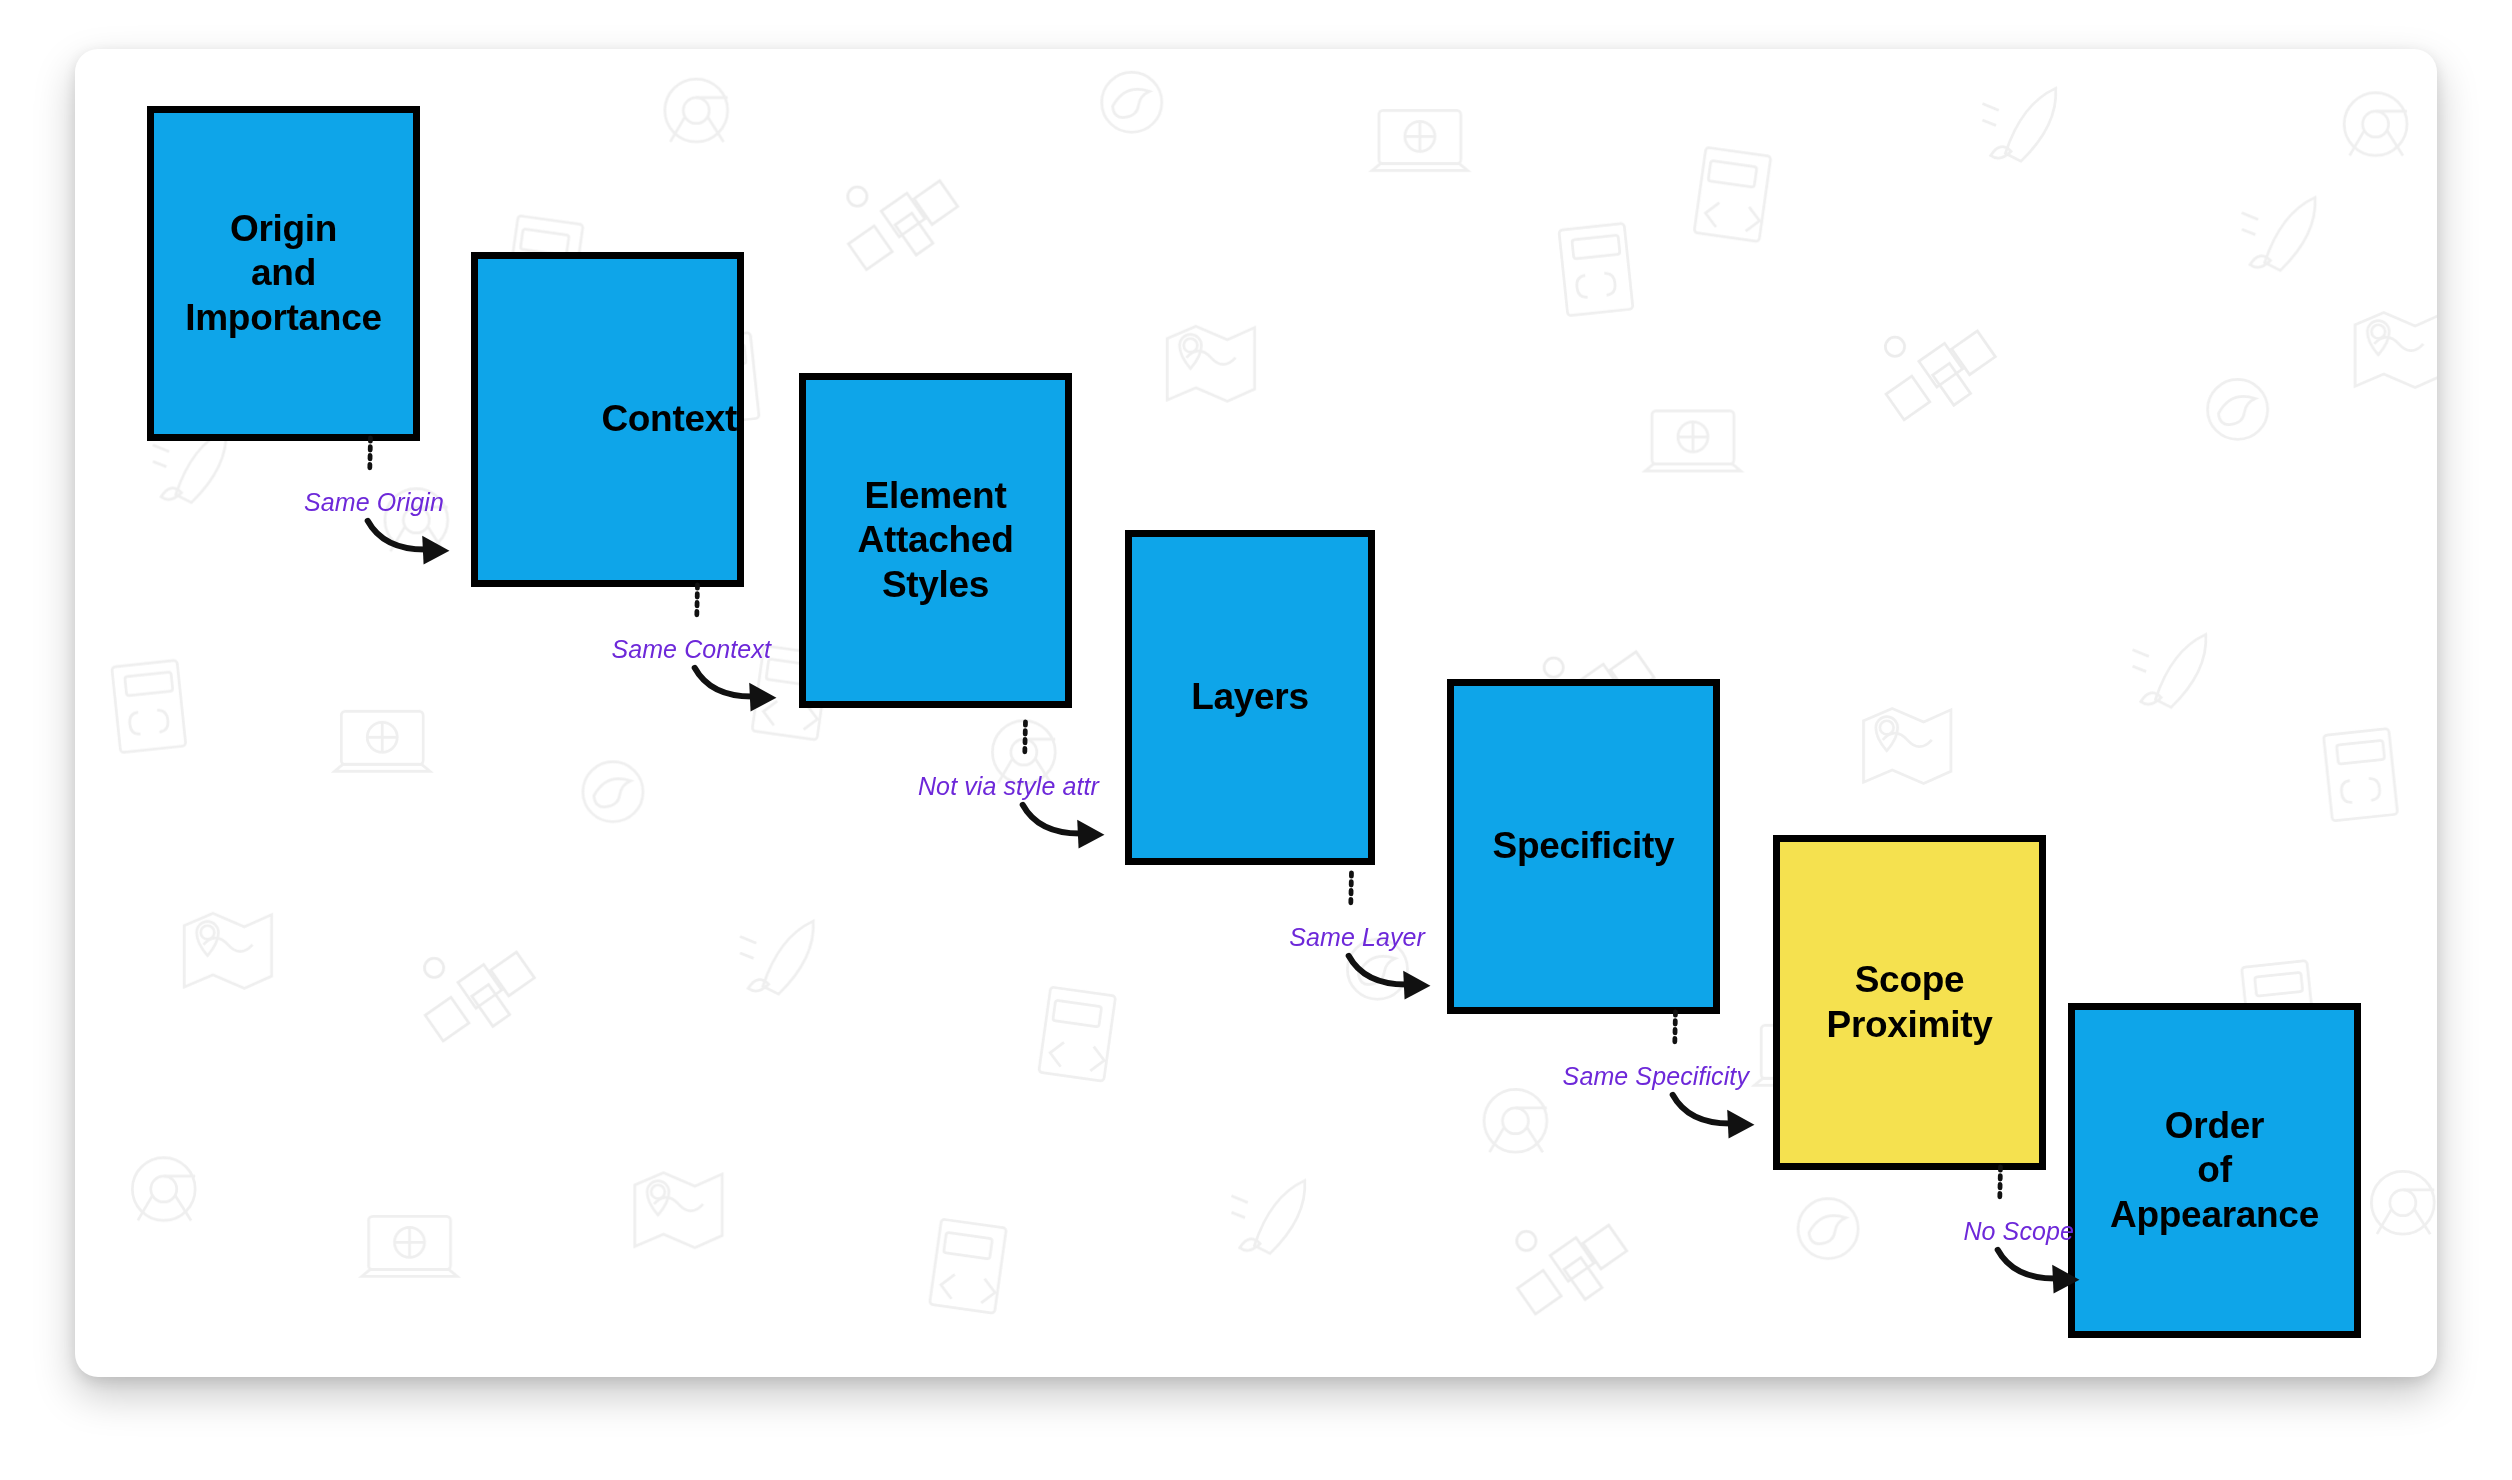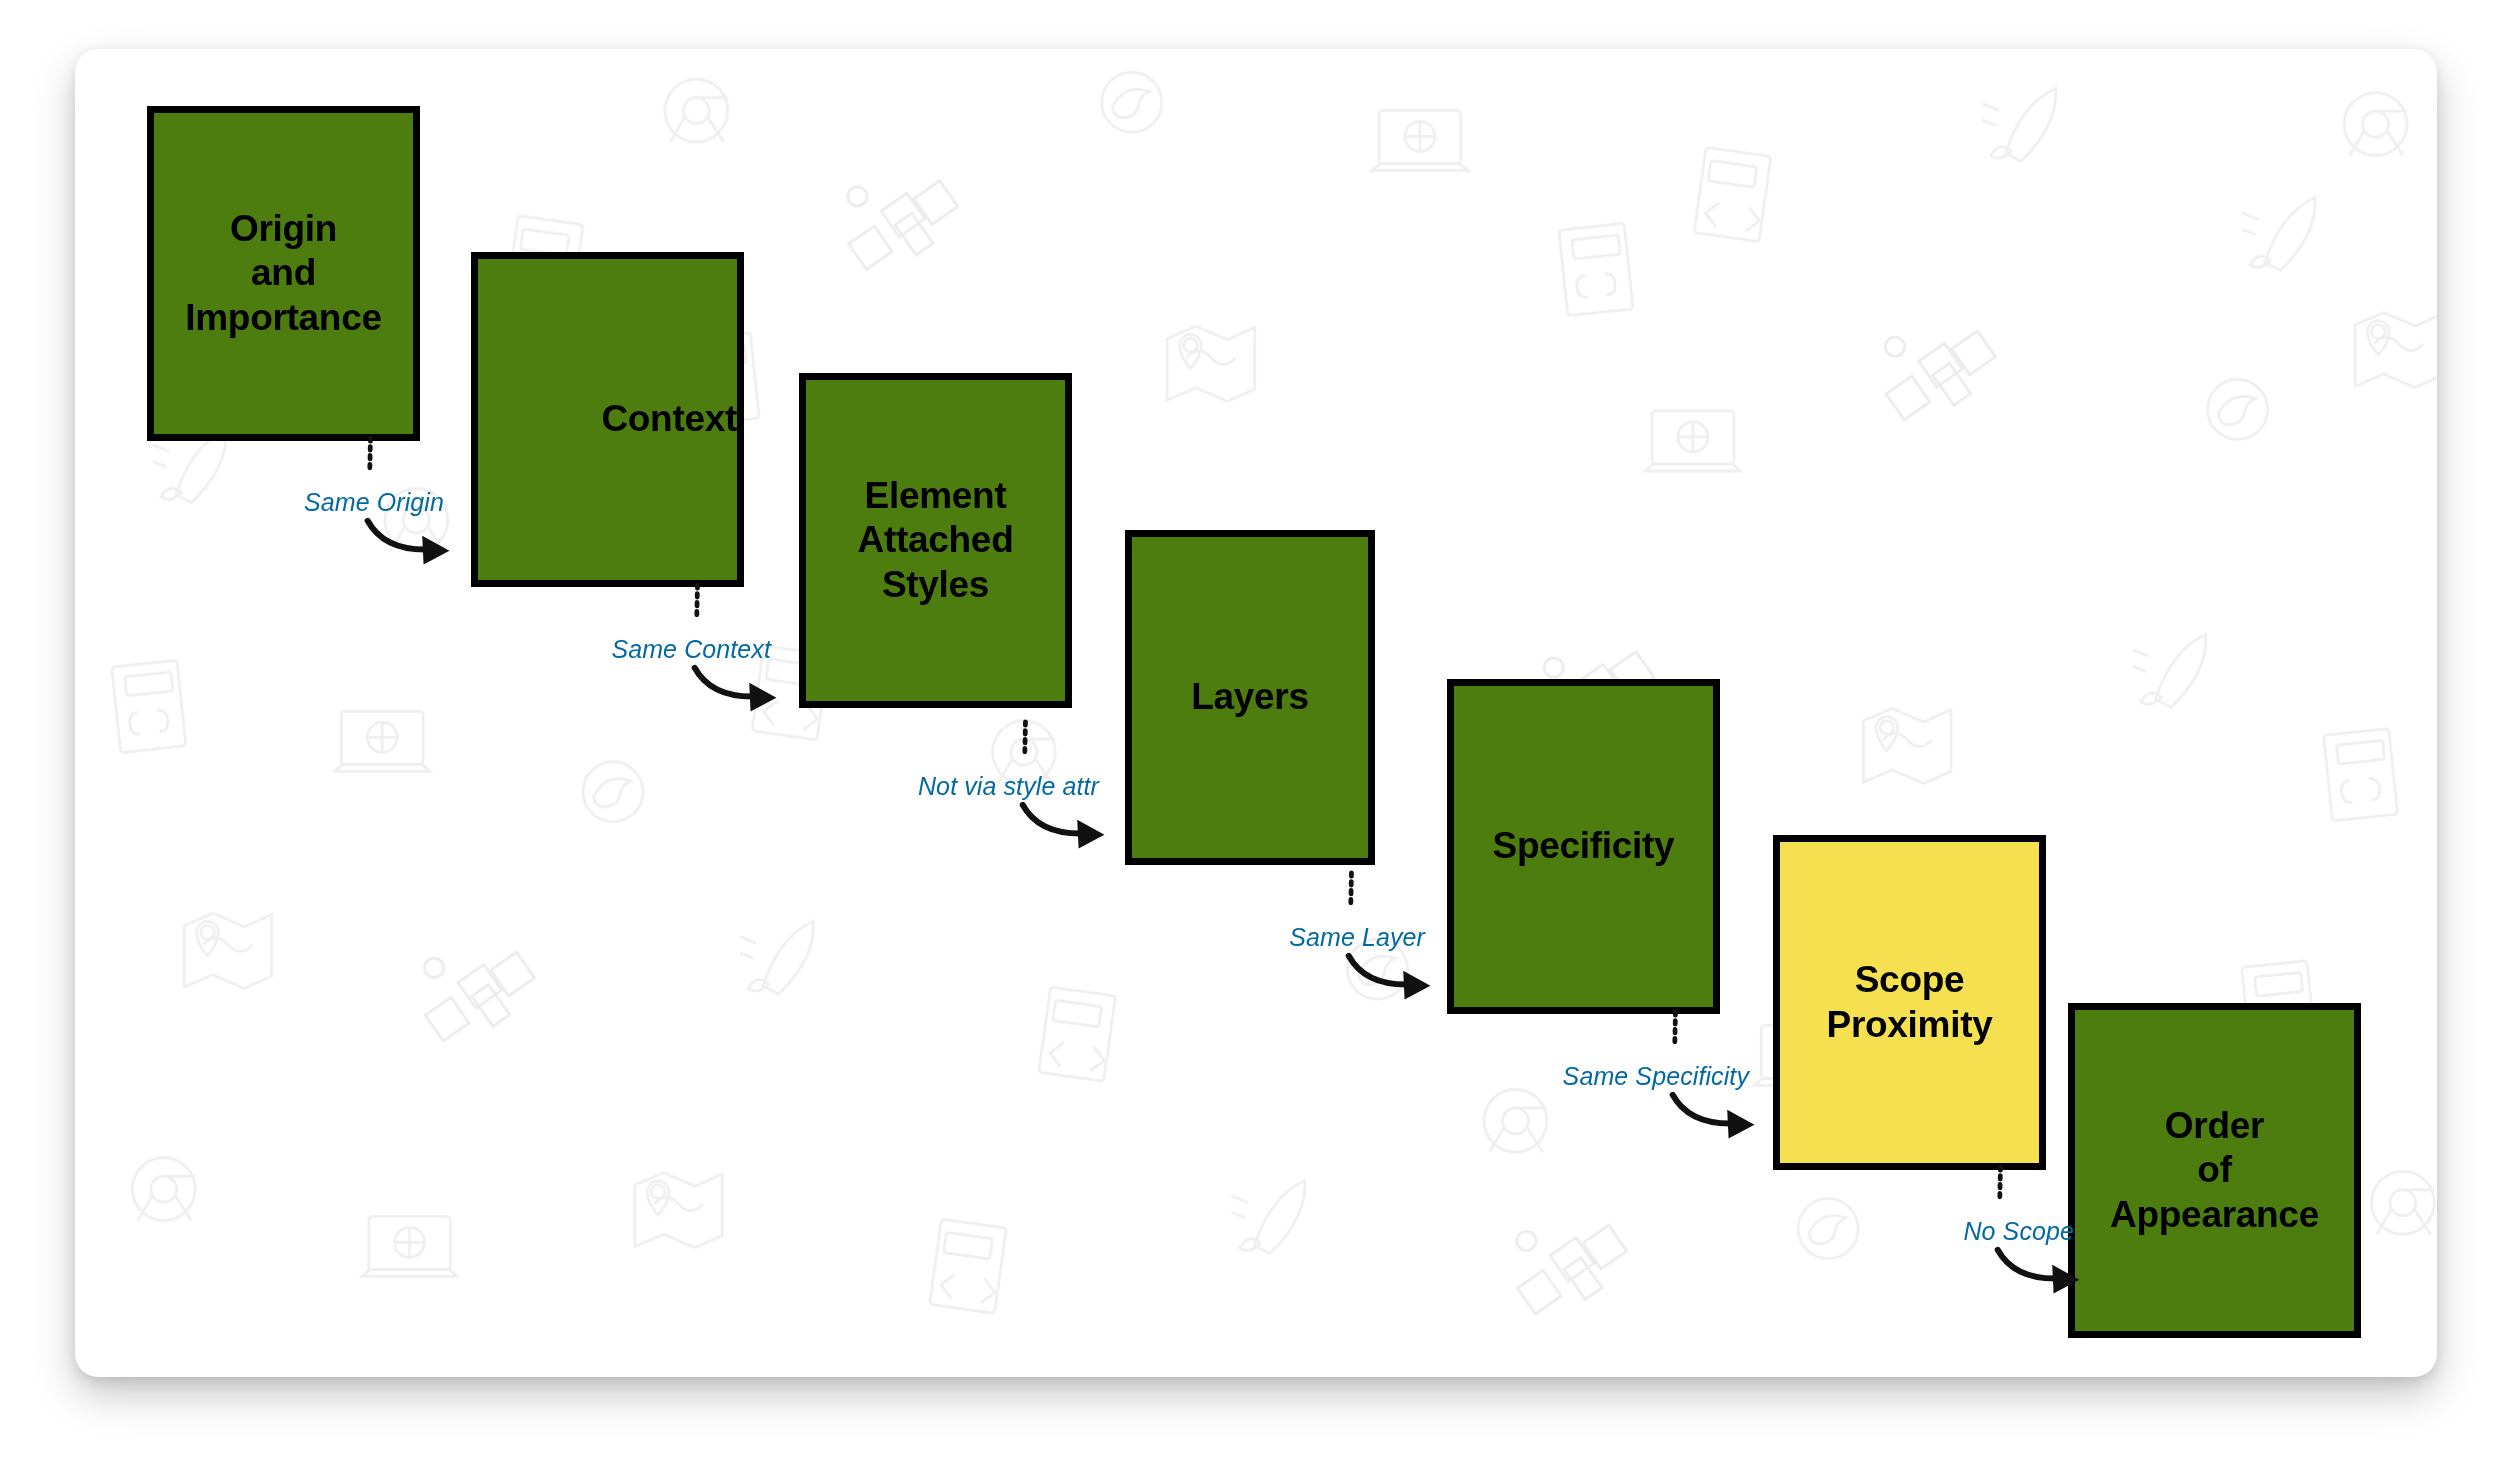--- a/index.html
+++ b/index.html
@@ -34,21 +34,21 @@
     position: absolute;
     inset: 0;
     opacity: 1;
     pointer-events: none;
   }
 
   
   .flow-box {
     position: absolute;
     border: 7.5px solid #000000;
-    background: #4d7c0f;
+    background: #0ea5e9;
     box-sizing: border-box;
     display: flex;
     align-items: center;
     justify-content: center;
   }
   .flow-box .box-label {
     font-size: 37px;
     font-weight: 700;
     line-height: 1.20;
     color: #000000;
@@ -68,21 +68,21 @@
     pointer-events: none;
   }
   .connector .conn-label {
     position: absolute;
     left: 0;
     top: 57px;
     width: 232px;
     text-align: right;
     font-size: 25px;
     font-style: italic;
-    color: #0369a1;
+    color: #6d28d9;
     white-space: nowrap;
     letter-spacing: 0.1px;
   }
   .connector svg {
     position: absolute;
     left: 0;
     top: 0;
     width: 287px;
     height: 177px;
     overflow: visible;

